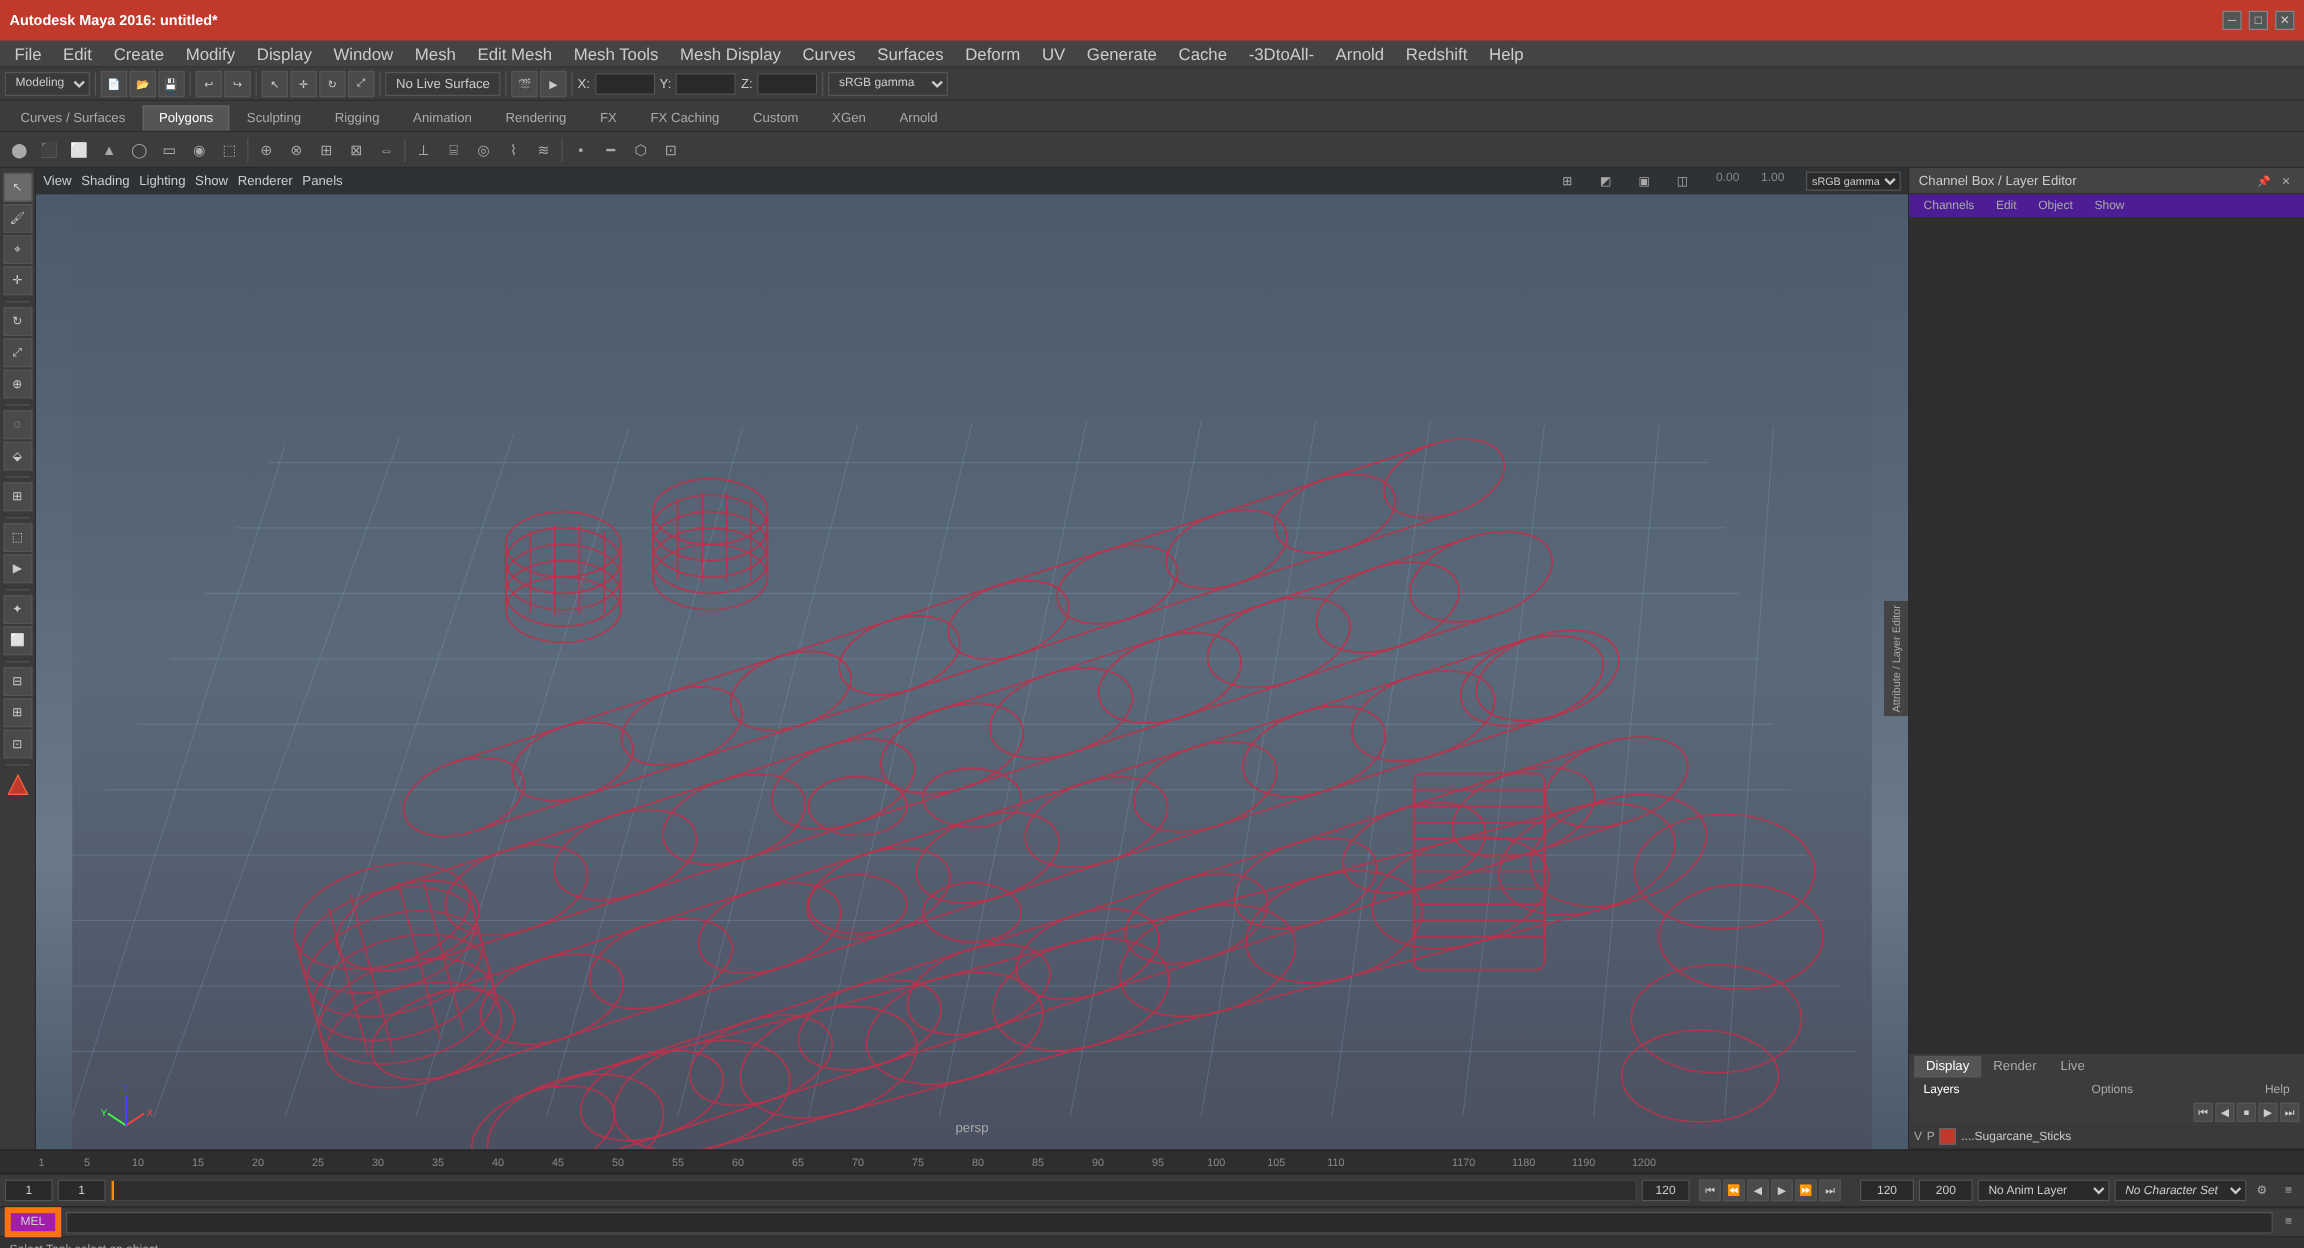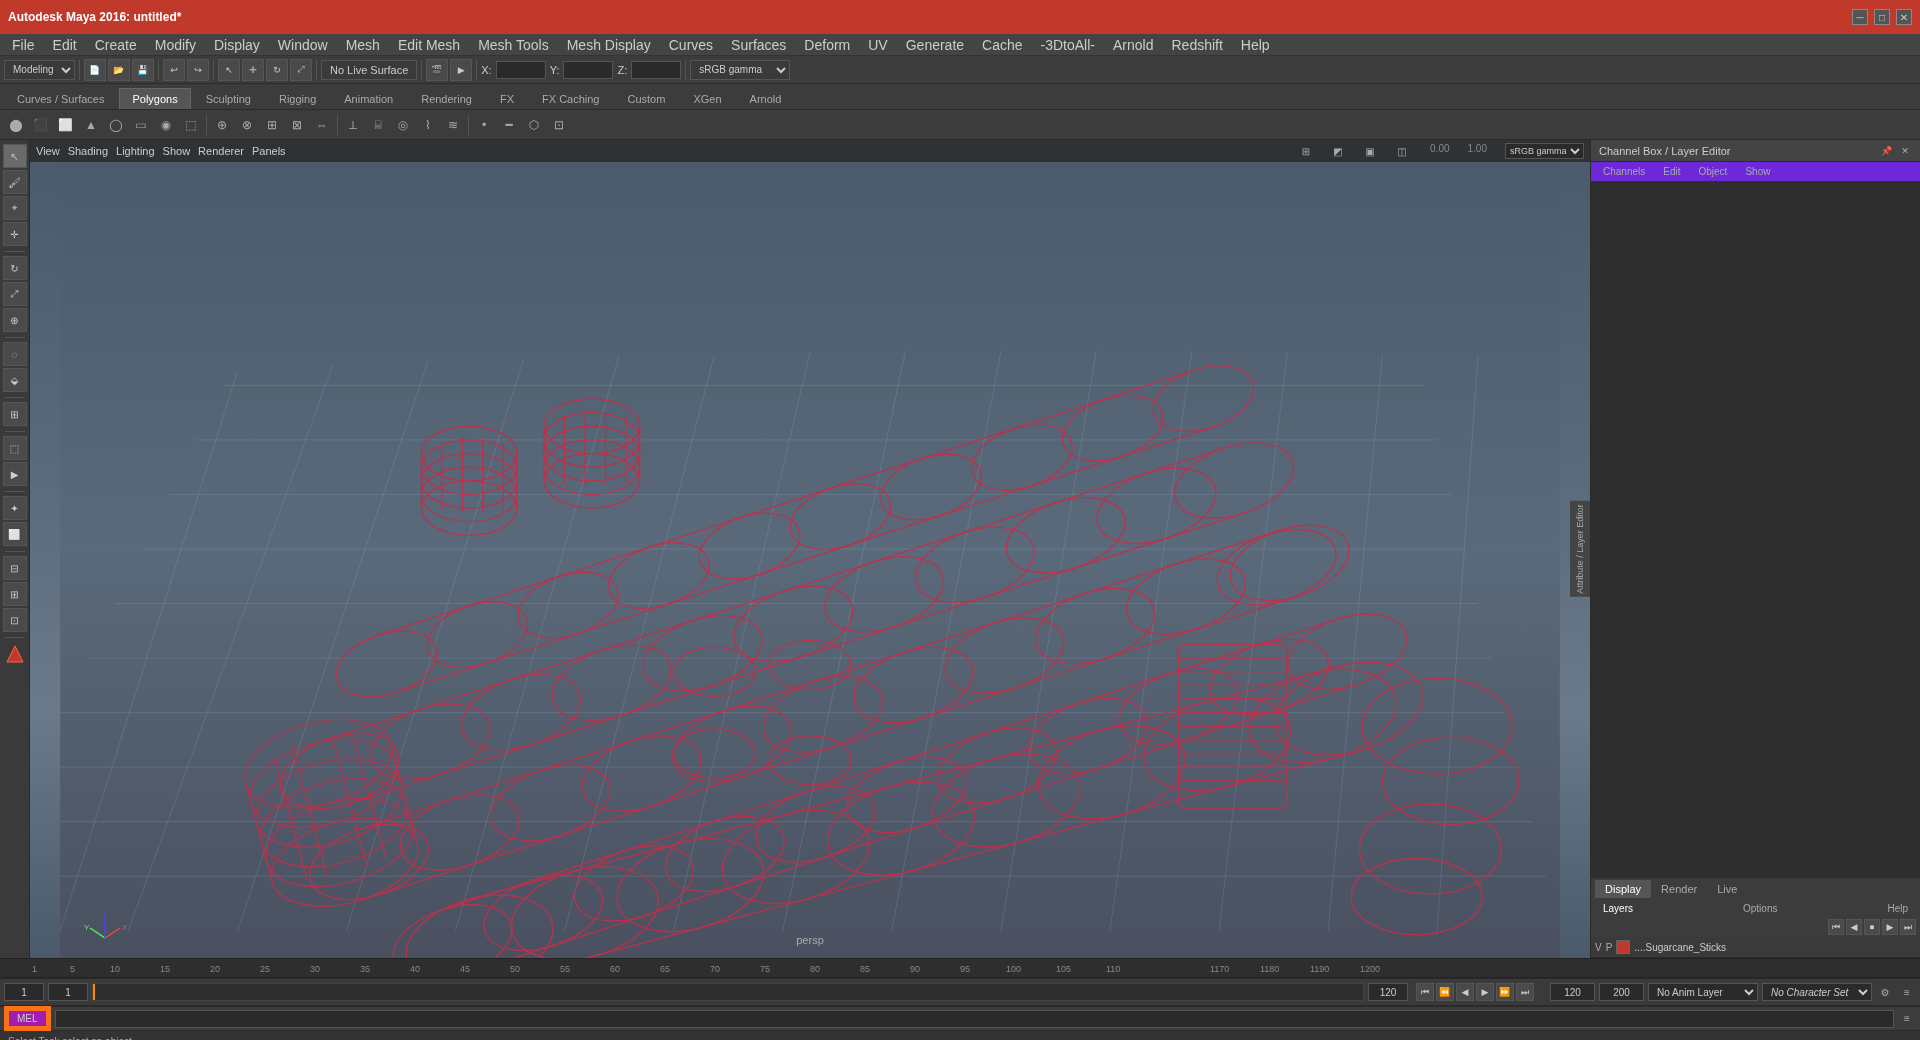--- a/index.html
+++ b/index.html
@@ -242,21 +242,21 @@
       justify-content: space-between;
       padding: 0 8px;
       border-bottom: 1px solid #2a2a2a;
     }
     #channel-box-header .title { font-size: 11px; color: #ccc; }
 
     #channel-box-tabs {
       display: flex;
       gap: 2px;
       padding: 2px 4px;
-      background: #6d28d9;
+      background: #4c1d95;
     }
     .ch-tab { padding: 2px 8px; font-size: 10px; color: #aaa; cursor: pointer; }
 
     #channel-box-body {
       flex: 1;
       background: #2e2e2e;
       padding: 4px;
     }
 
     

